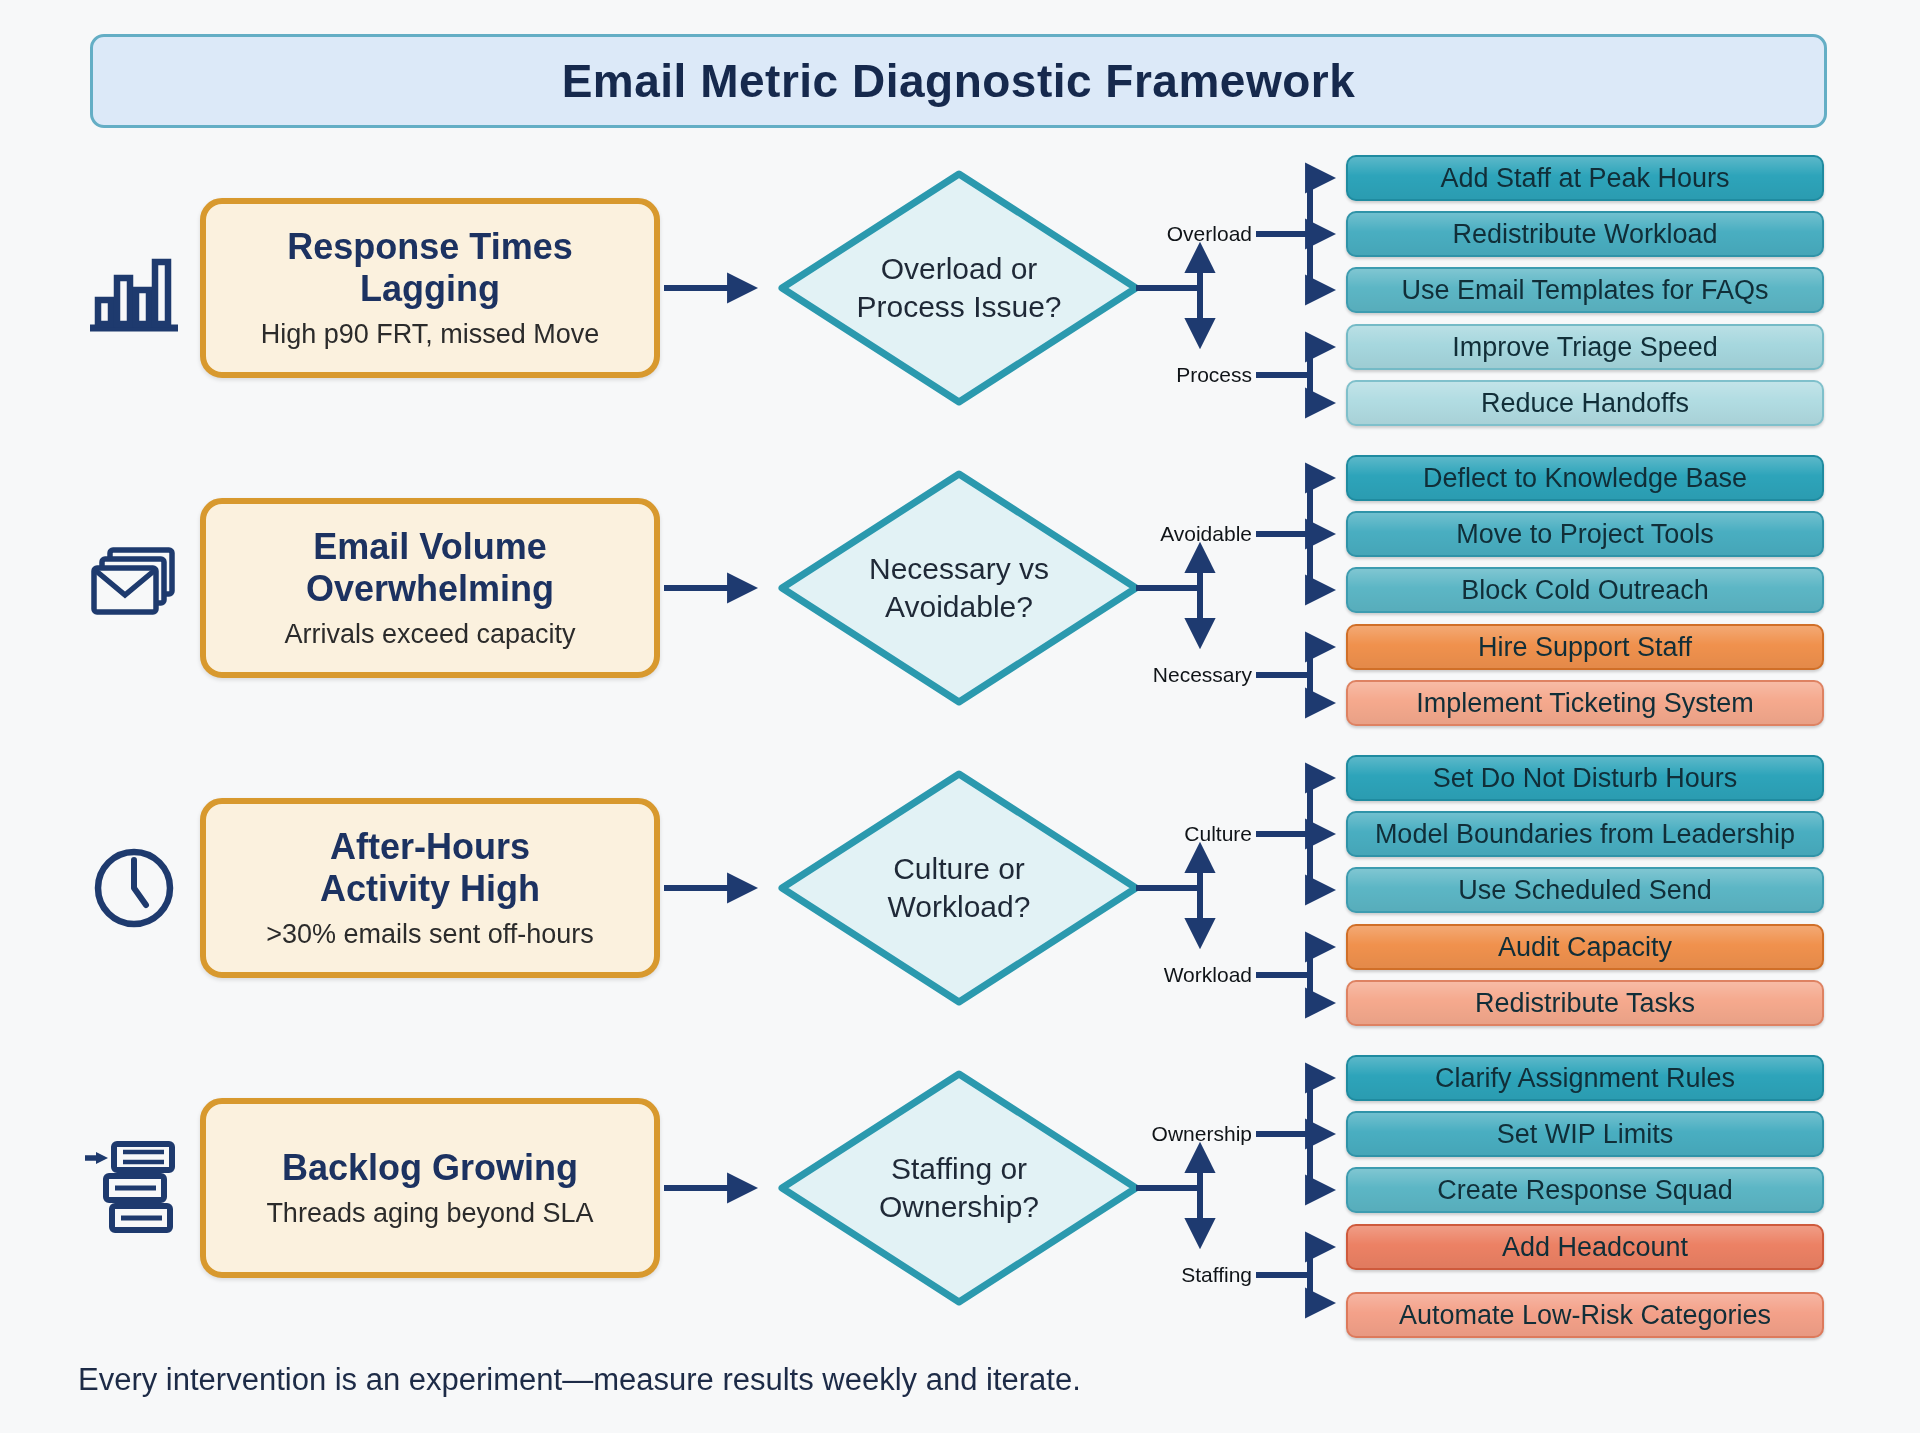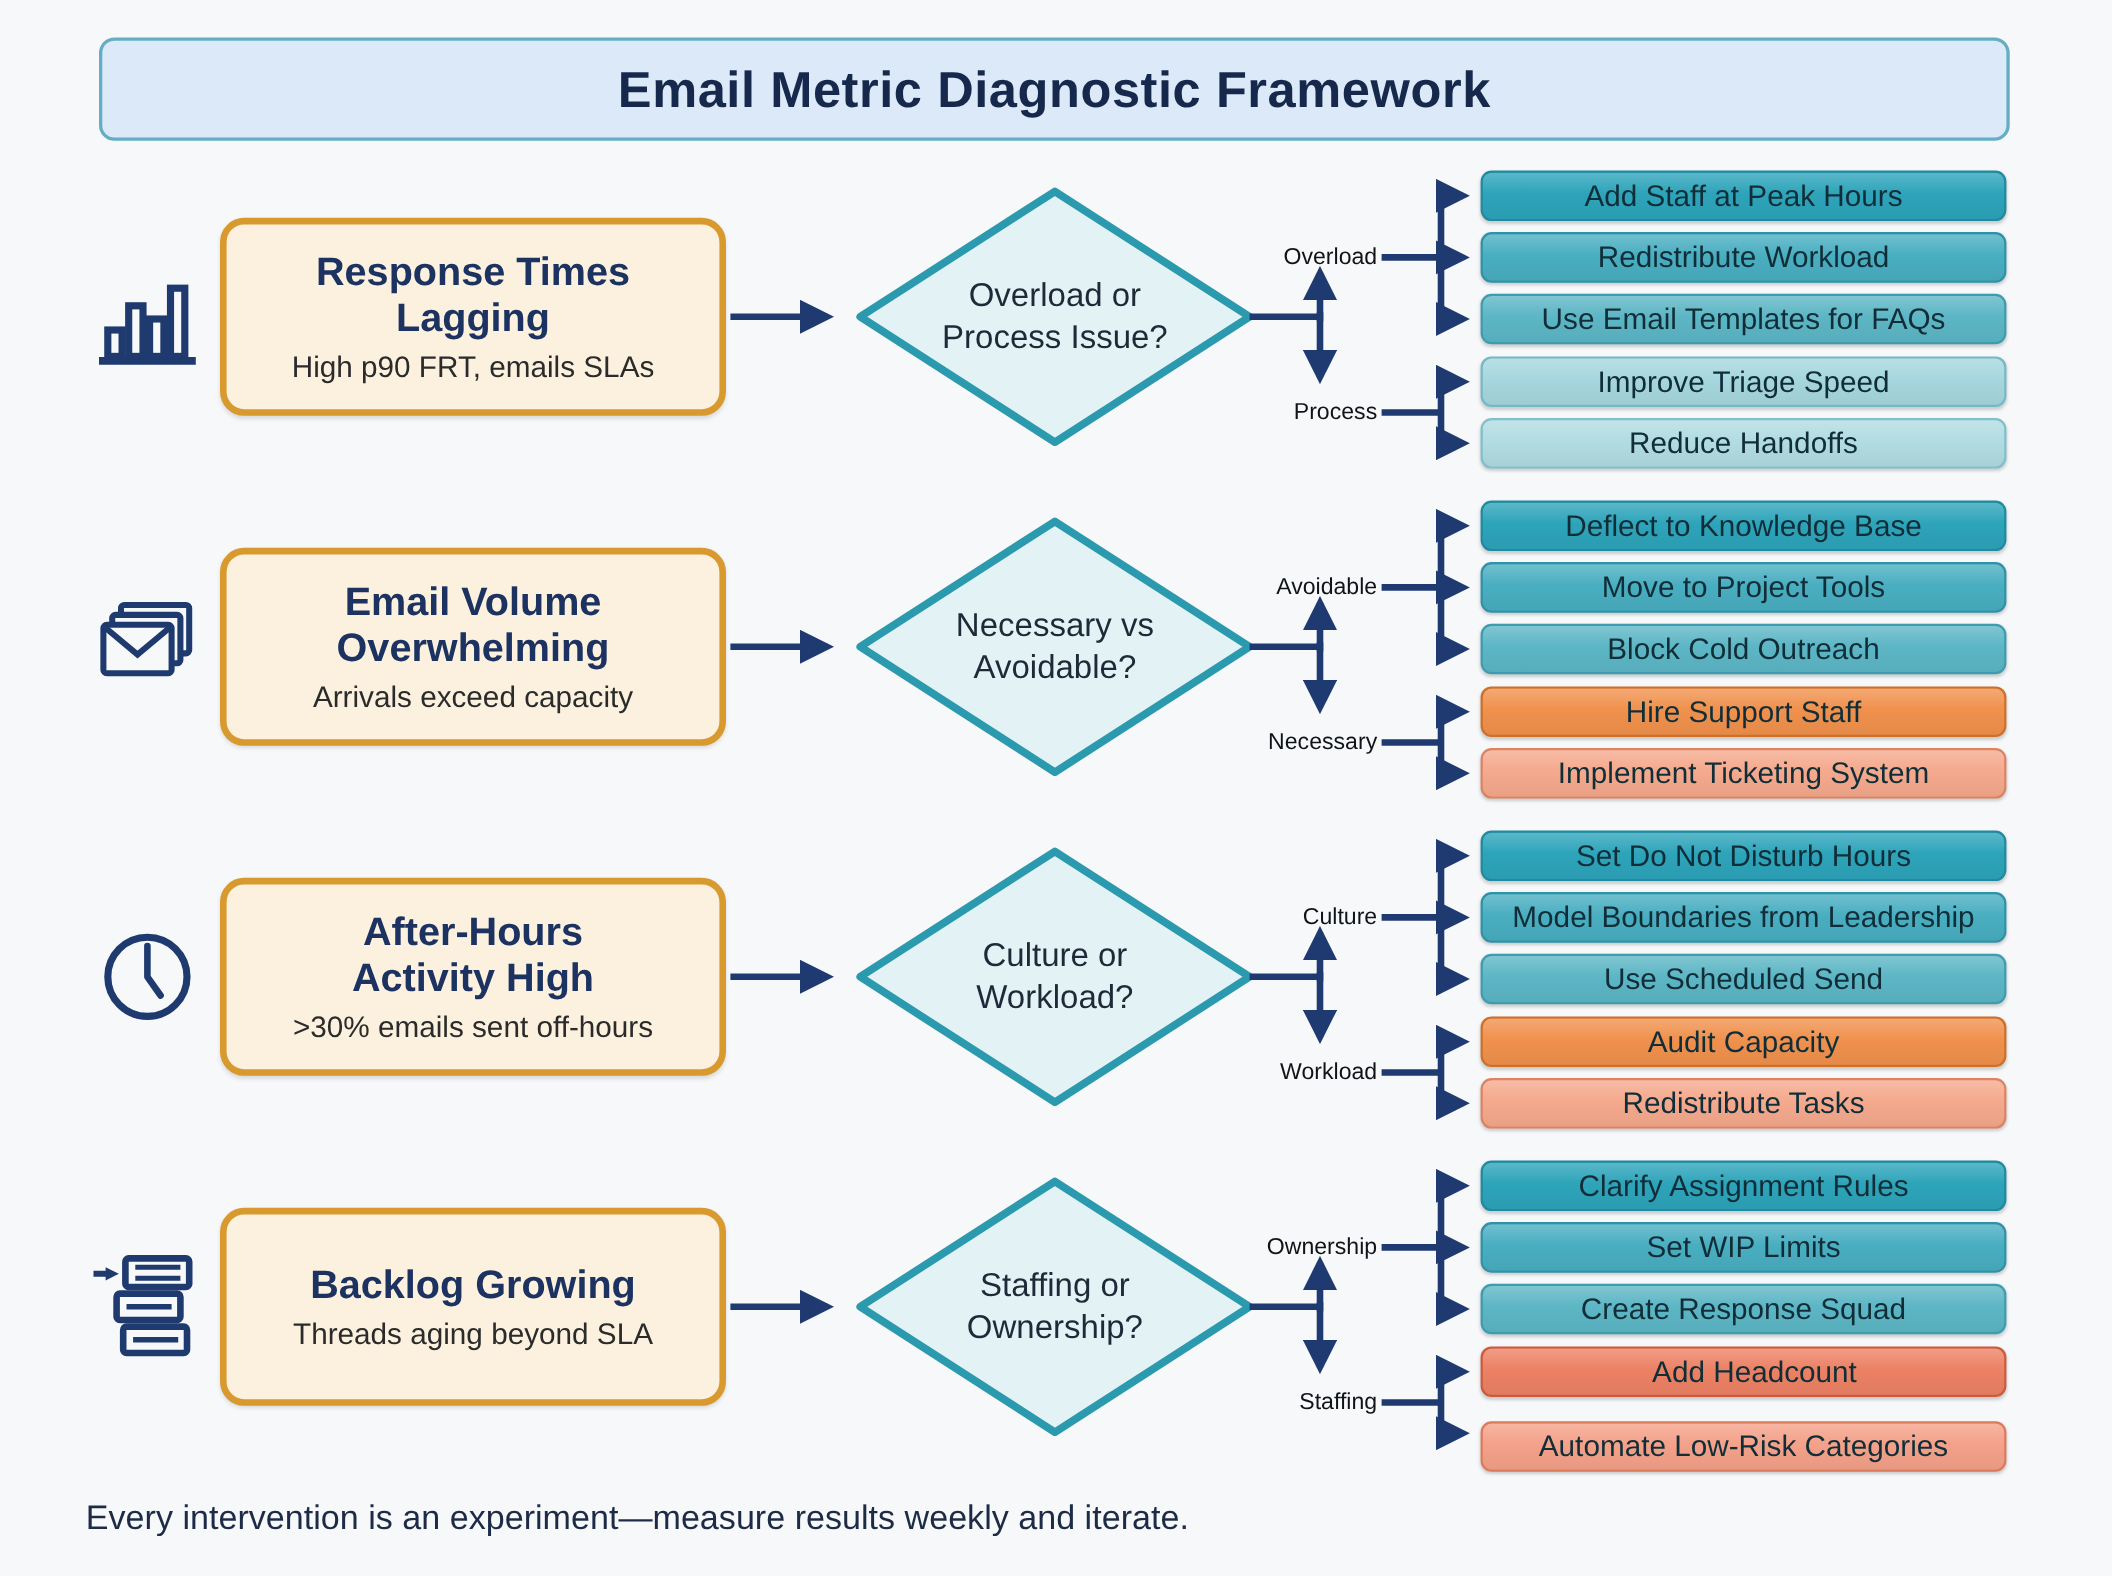--- a/index.html
+++ b/index.html
@@ -97,21 +97,21 @@
         <path d="M6 90 H94" stroke-width="7"></path>
         <rect x="14" y="62" width="13" height="24" stroke-width="6.5"></rect>
         <rect x="33" y="40" width="13" height="46" stroke-width="6.5"></rect>
         <rect x="52" y="52" width="13" height="34" stroke-width="6.5"></rect>
         <rect x="71" y="24" width="13" height="62" stroke-width="6.5"></rect>
       </svg>
     </div>
     <div class="problem">
       <div class="p-title">Response Times
 Lagging</div>
-      <div class="p-sub">High p90 FRT, emails SLAs</div>
+      <div class="p-sub">High p90 FRT, missed Move</div>
     </div>
     <div class="decision">Overload or
 Process Issue?</div>
     <div class="blabel top">Overload</div>
     <div class="blabel bottom">Process</div>
     <div class="act a1 c-t1">Add Staff at Peak Hours</div>
     <div class="act a2 c-t2">Redistribute Workload</div>
     <div class="act a3 c-t3">Use Email Templates for FAQs</div>
     <div class="act a4 c-tl1">Improve Triage Speed</div>
     <div class="act a5 c-tl2">Reduce Handoffs</div>

